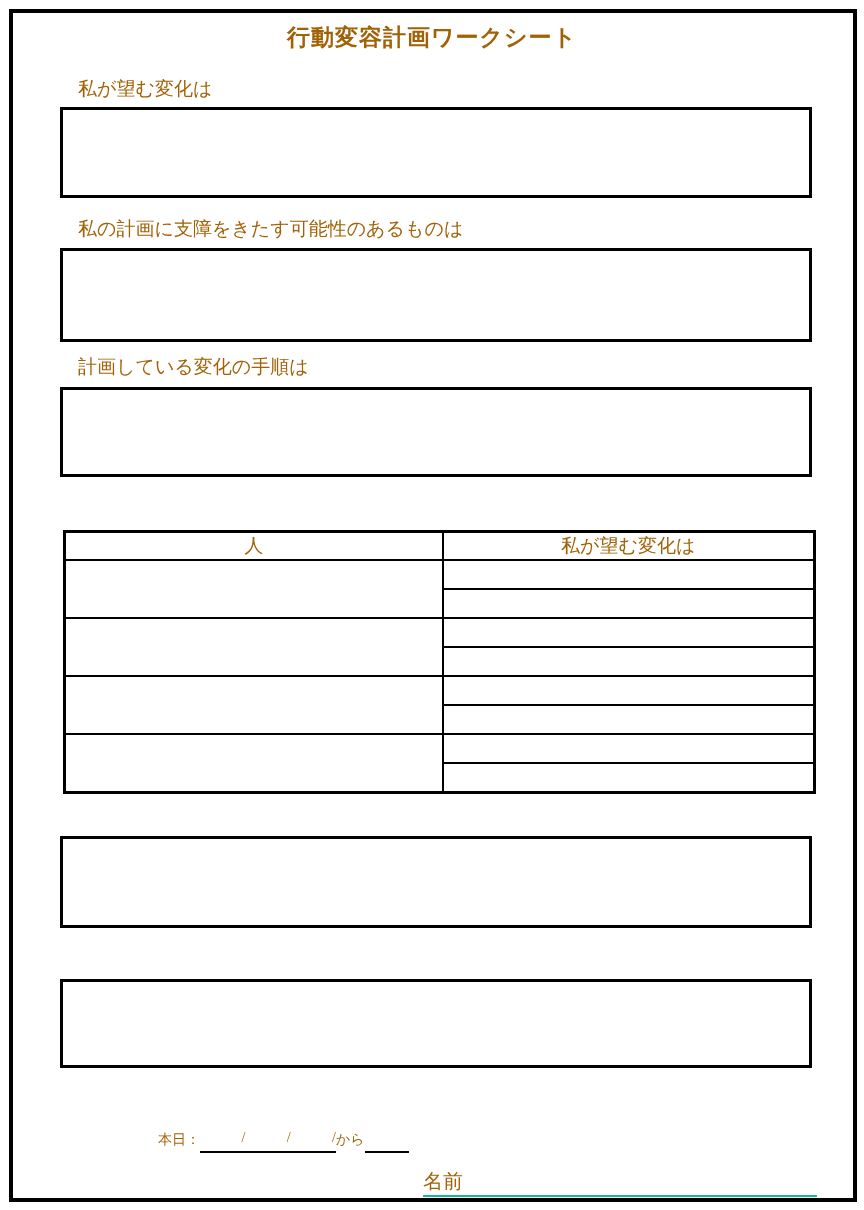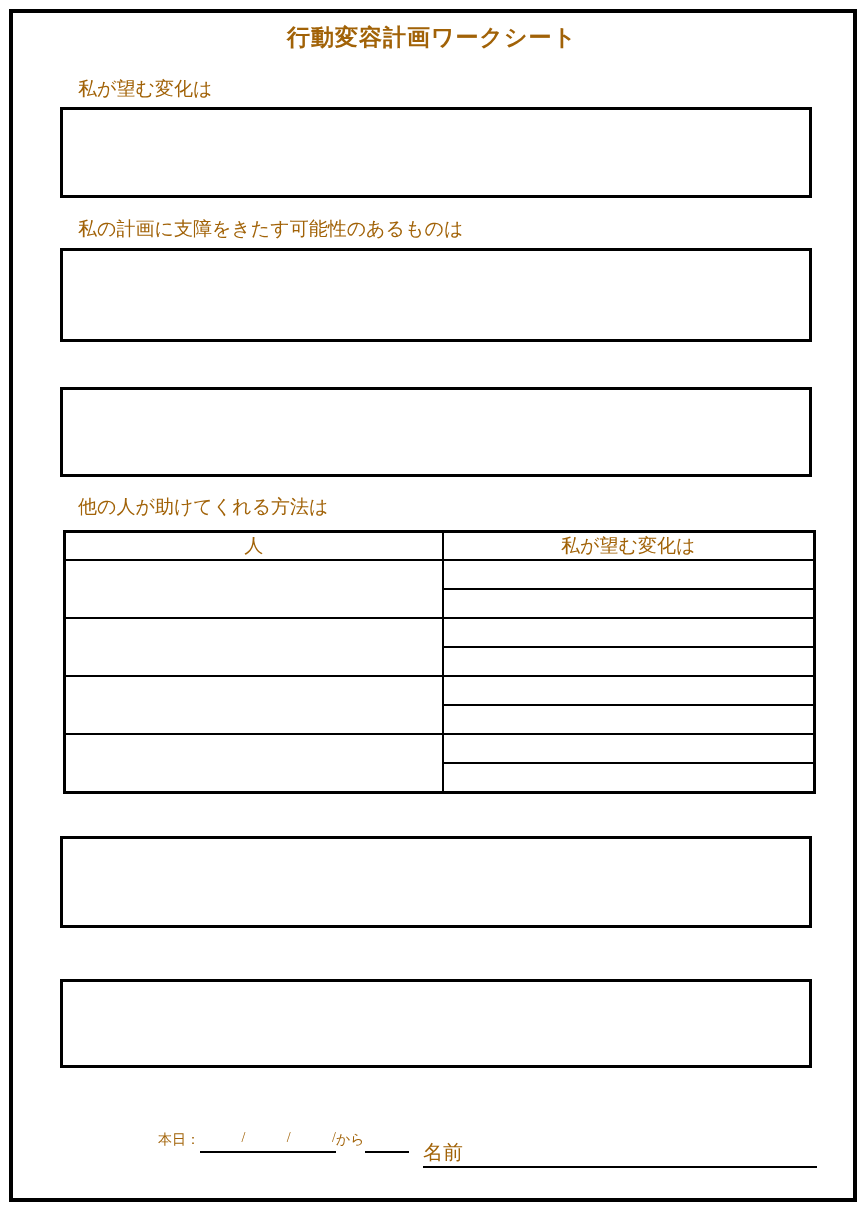--- a/index.html
+++ b/index.html
@@ -84,46 +84,46 @@
     box-sizing: border-box;
     display: inline-flex;
     align-items: flex-end;
   }
   .date-blank { width: 136px; }
   .date-blank .slash { flex: 1; text-align: right; }
   .days-blank { width: 44px; }
   .name-line {
     position: absolute;
     left: 423px;
-    top: 1139px;
+    top: 1168px;
     width: 394px;
     height: 29px;
-    border-bottom: 2px solid #000000;
+    border-bottom: 2px solid #14b8a6;
     box-sizing: border-box;
     font-size: 20px;
     line-height: 27px;
   }
 </style>
 </head>
 <body>
 
 <div class="page">
   <div class="outer-border"></div>
 
   <h1 class="title">行動変容計画ワークシート</h1>
 
   <div class="field-label" style="top:76px">私が望む変化は</div>
   <div class="input-box" style="top:107px;height:91px"></div>
 
   <div class="field-label" style="top:216px">私の計画に支障をきたす可能性のあるものは</div>
   <div class="input-box" style="top:248px;height:94px"></div>
 
+  <div class="field-label" style="top:354px">計画している変化の手順は</div>
   <div class="input-box" style="top:387px;height:90px"></div>
 
-  <div class="field-label" style="top:494px">他の人が助けてくれる方法は</div>
 
   <table class="help-table">
     <colgroup>
       <col style="width:378px">
       <col>
     </colgroup>
     <thead>
       <tr>
         <th>人</th>
         <th>私が望む変化は</th>

